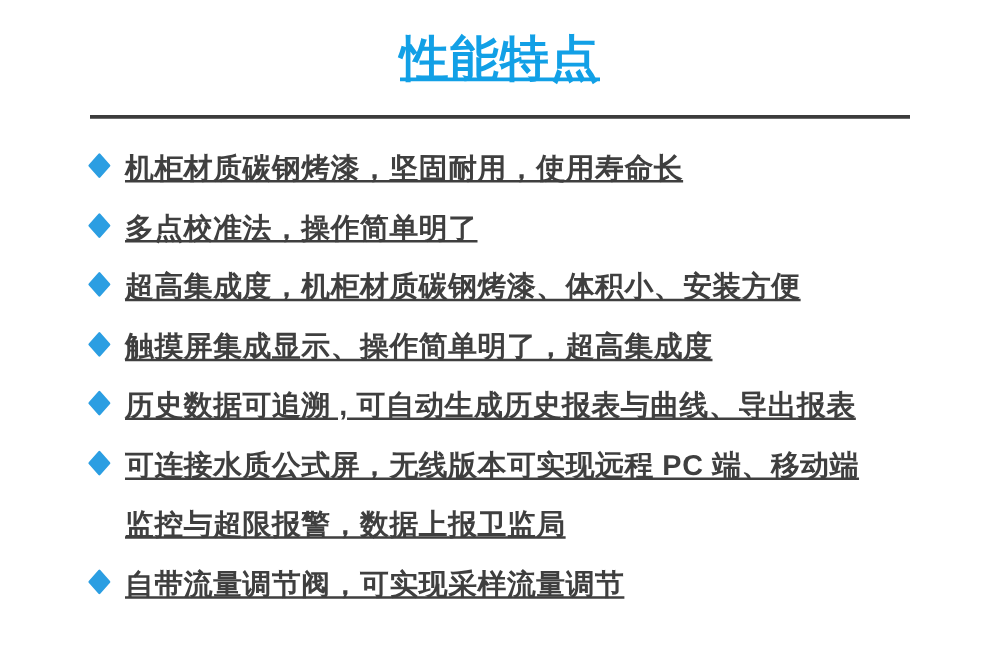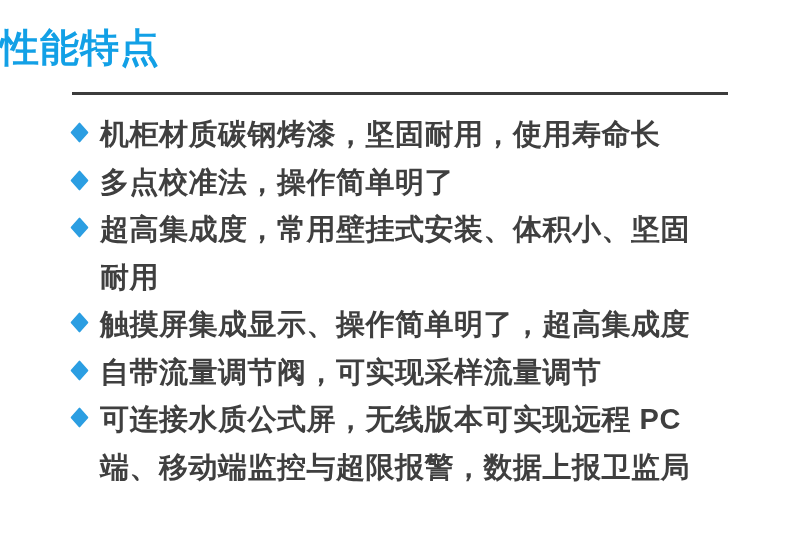--- a/index.html
+++ b/index.html
@@ -6,25 +6,27 @@
     --accent:#12a0e6;
     --bullet:#2b9ee2;
     --text:#3f3f3f;
     --divider:#3c3c3c;
   }
   *{margin:0;padding:0;box-sizing:border-box;}
   html,body{width:800px;height:536px;background:#ffffff;overflow:hidden;}
   body{font-family:"Liberation Sans","DejaVu Sans",sans-serif;}
   .page-title{
     margin-top:26px;
+    text-align:center;
     font-size:39px;
     font-weight:bold;
     letter-spacing:1px;
     color:var(--accent);
     line-height:44px;
+    text-decoration:underline;
   }
   .title-divider{
     width:656px;
     height:3px;
     background:var(--divider);
     margin:22px auto 0 auto;
   }
   .feature-list{
     list-style:none;
     margin:16px 0 0 70px;
@@ -37,53 +39,58 @@
   .diamond-icon{
     flex:0 0 auto;
     width:13px;
     height:13px;
     background:var(--bullet);
     transform:scaleY(1.12) rotate(45deg);
     border-radius:1px;
     margin:15px 14px 0 3px;
   }
   .feature-text{
-    font-size:29px;
+    font-size:23px;
     font-weight:bold;
     color:var(--text);
     line-height:47.5px;
     max-width:597px;
     letter-spacing:0.5px;
+    text-decoration:underline;
   }
 </style>
 </head>
 <body>
 
 <h1 class="page-title">性能特点</h1>
 
 <div class="title-divider"></div>
 
 <ul class="feature-list">
   <li class="feature-item">
     <span class="diamond-icon"></span>
     <span class="feature-text">机柜材质碳钢烤漆，坚固耐用，使用寿命长</span>
   </li>
   <li class="feature-item">
     <span class="diamond-icon"></span>
     <span class="feature-text">多点校准法，操作简单明了</span>
   </li>
   <li class="feature-item">
     <span class="diamond-icon"></span>
-    <span class="feature-text">超高集成度，常用壁挂式安装、体积小、坚固耐用</span>
+    <span class="feature-text">超高集成度，机柜材质碳钢烤漆、体积小、安装方便</span>
   </li>
   <li class="feature-item">
     <span class="diamond-icon"></span>
     <span class="feature-text">触摸屏集成显示、操作简单明了，超高集成度</span>
   </li>
   <li class="feature-item">
     <span class="diamond-icon"></span>
-    <span class="feature-text">自带流量调节阀，可实现采样流量调节</span>
+    <span class="feature-text">历史数据可追溯 , 可自动生成历史报表与曲线、导出报表</span>
   </li>
   <li class="feature-item">
     <span class="diamond-icon"></span>
     <span class="feature-text">可连接水质公式屏，无线版本可实现远程 PC 端、移动端监控与超限报警，数据上报卫监局</span>
   </li>
+  <li class="feature-item">
+    <span class="diamond-icon"></span>
+    <span class="feature-text">自带流量调节阀，可实现采样流量调节</span>
+  </li>
 </ul>
 
 </body></html>

